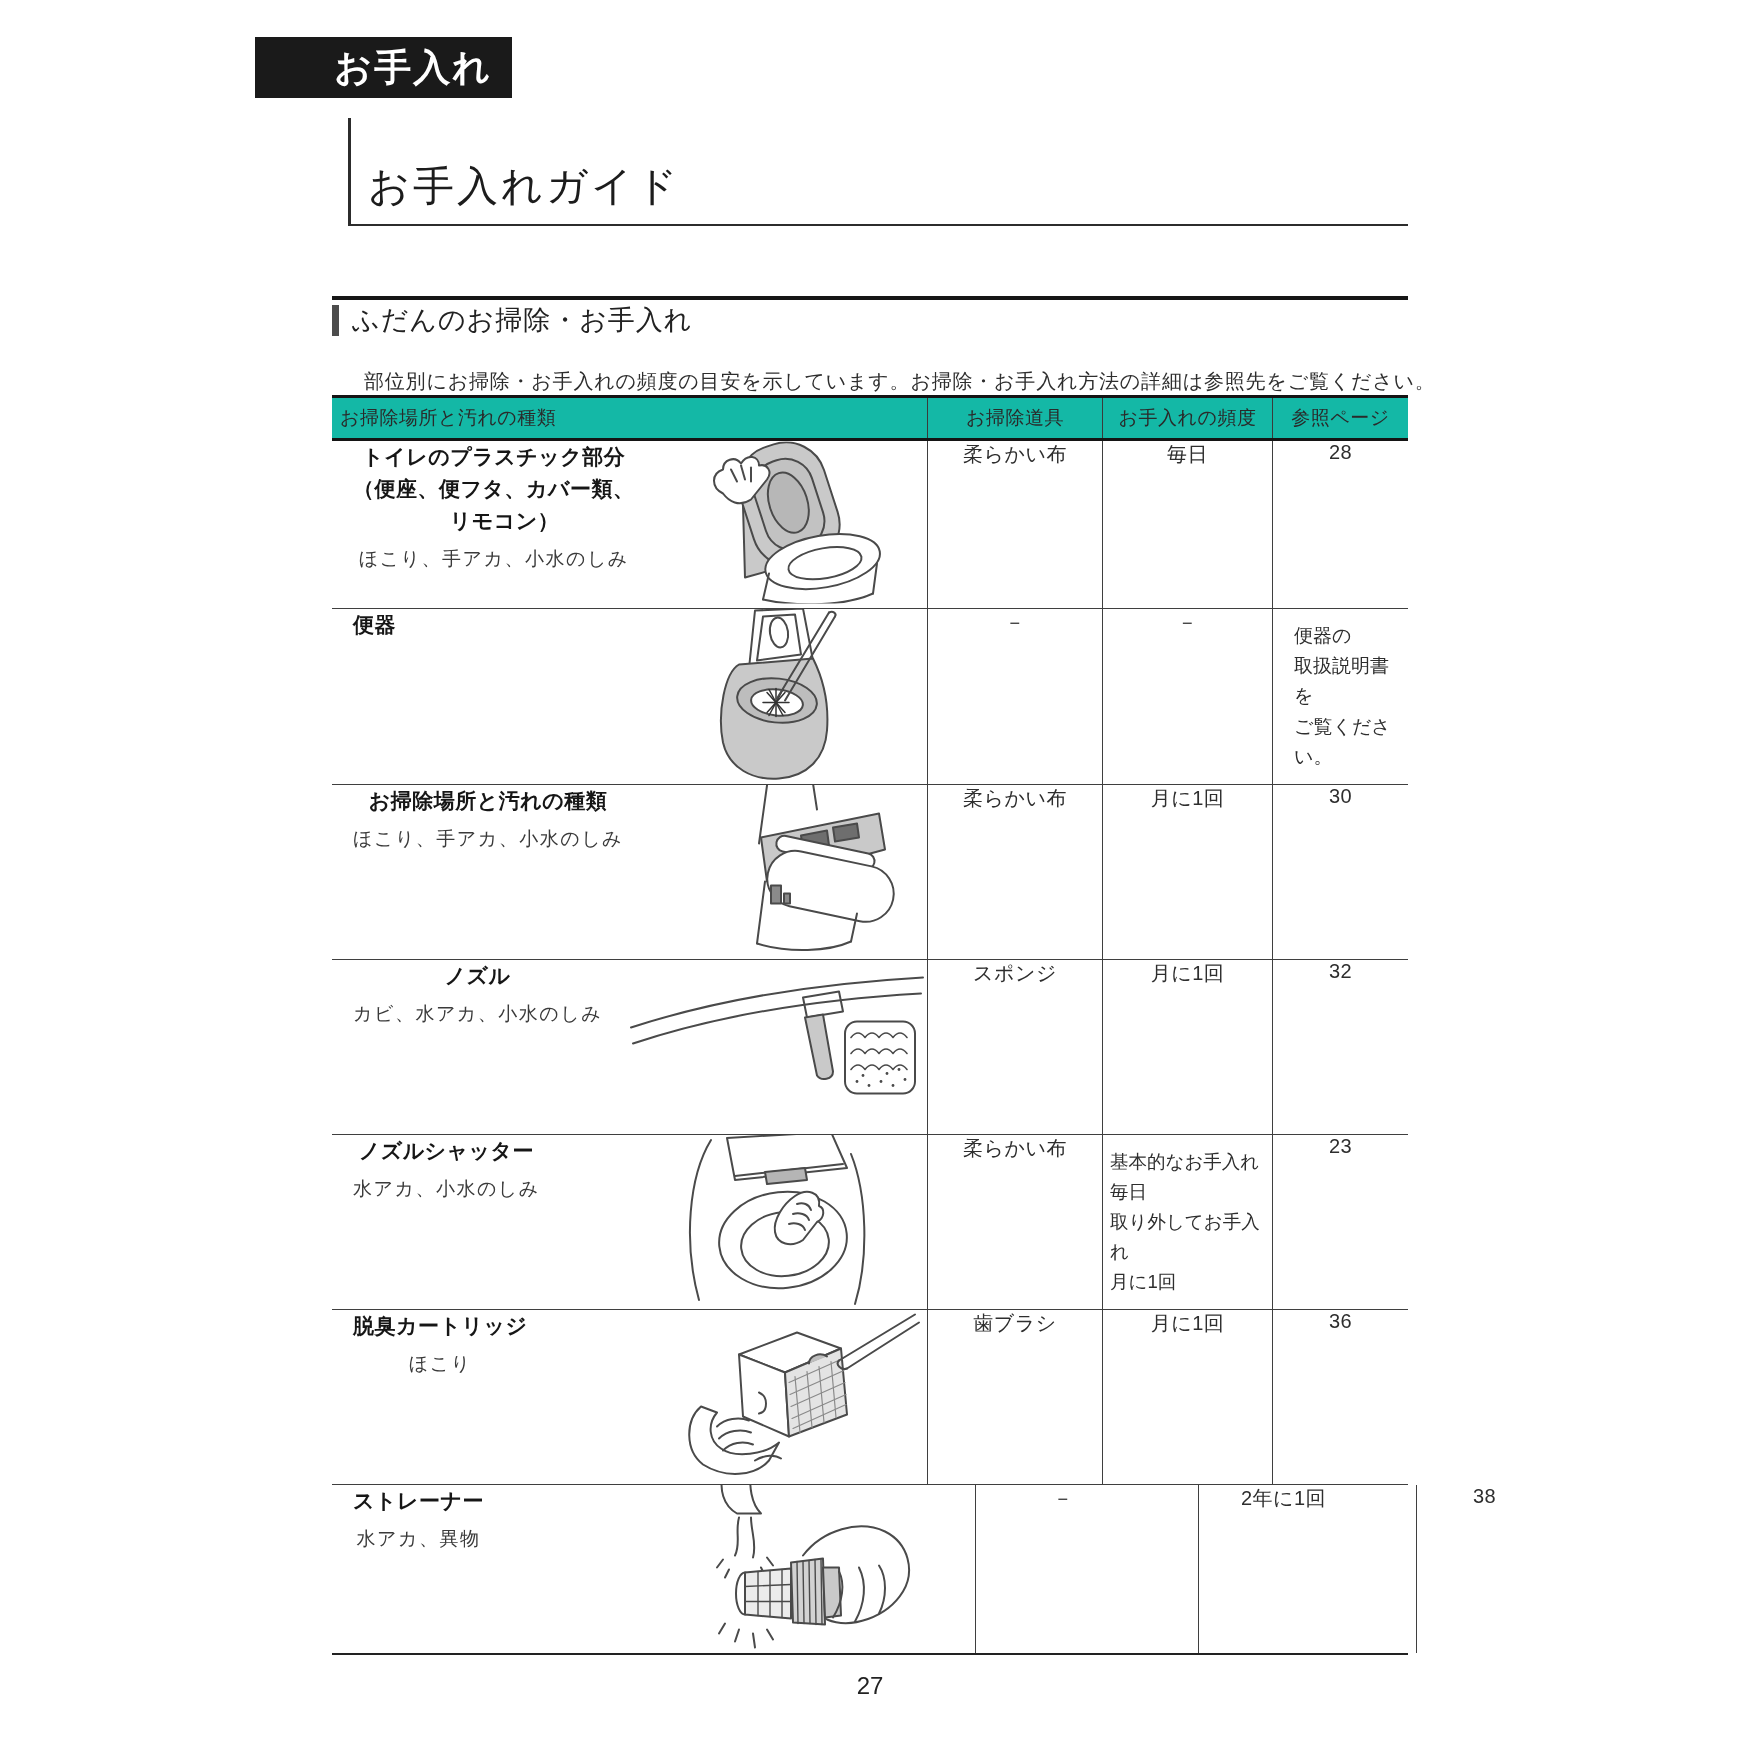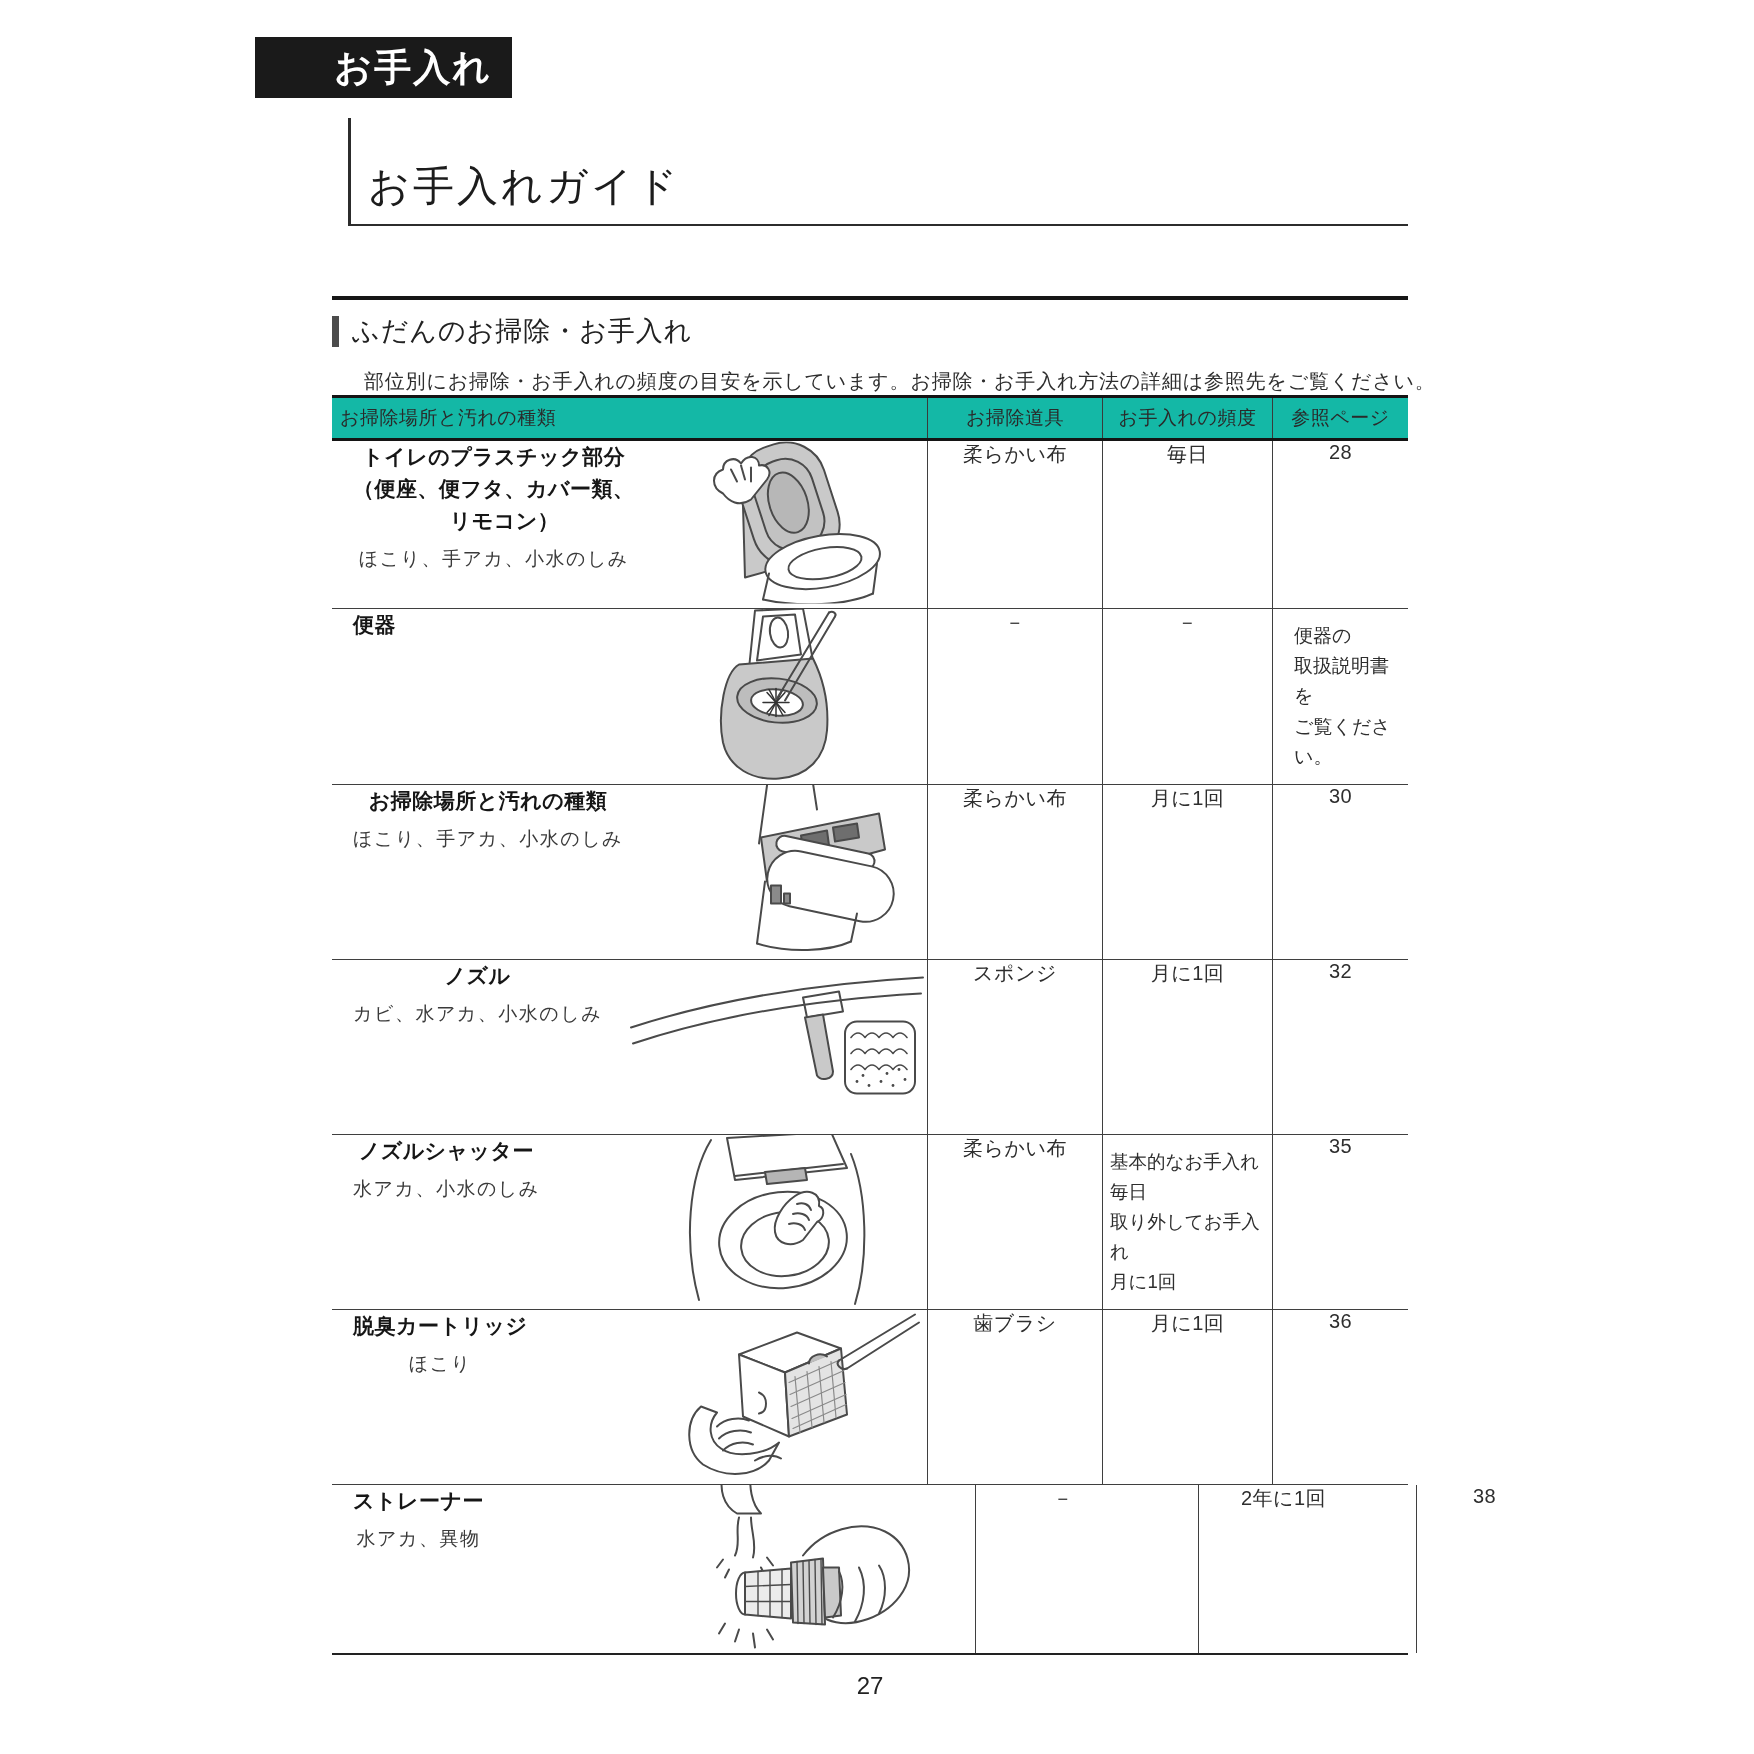--- a/index.html
+++ b/index.html
@@ -12,21 +12,21 @@
   .badge span{color:#fff;font-size:37px;font-weight:bold;letter-spacing:2px;}
 
   
   .title-block{position:absolute;left:348px;top:118px;width:1060px;height:108px;
                border-left:3px solid #2c2c2c;border-bottom:2px solid #2c2c2c;
                display:flex;align-items:flex-end;padding:0 0 10px 17px;box-sizing:border-box;}
   .title-block h1{margin:0;font-size:41px;font-weight:500;color:#1c1c1c;letter-spacing:3px;font-family:Liberation Mono, monospace;}
 
   
   .section-header{position:absolute;left:332px;top:296px;width:1076px;border-top:4px solid #161616;
-                  padding-top:13px;display:flex;align-items:center;box-sizing:border-box;}
+                  padding-top:2px;display:flex;align-items:center;box-sizing:border-box;}
   .section-bar{width:7px;height:31px;background:#4c4c4c;margin-right:13px;}
   .section-header h2{margin:0;font-size:27px;font-weight:normal;color:#222;letter-spacing:1px;}
 
   .intro{position:absolute;left:352px;top:356px;margin:12px;font-size:20px;color:#2e2e2e;letter-spacing:0.8px;}
 
   
   .table{position:absolute;left:332px;top:395px;width:1076px;}
   .thead{display:grid;grid-template-columns:595px 175px 170px 136px;background:#14b8a6;
          border-top:3px solid #141414;border-bottom:3px solid #141414;height:46px;box-sizing:border-box;}
   .th{display:flex;align-items:center;justify-content:center;font-size:19px;color:#2a2a2a;
@@ -243,21 +243,21 @@
               <div class="place-dirt">水アカ、小水のしみ</div>
             </div>
           </div>
           <div class="cell">柔らかい布</div>
           <div class="cell freq-multi">
             <div>基本的なお手入れ</div>
             <div>毎日</div>
             <div>取り外してお手入れ</div>
             <div>月に1回</div>
           </div>
-          <div class="cell">35</div>
+          <div class="cell">23</div>
         </div>
         <div class="t-row" style="height: 175px;">
           <div class="cell place">
             <div class="illus"><svg width="300" height="172" viewBox="0 0 300 172">
                 <g stroke="#4a4a4a" stroke-width="2" fill="none" stroke-linecap="round" stroke-linejoin="round">
                   <path d="M74,98 C58,112 58,142 76,156 C98,170 128,168 142,152 L152,134 C138,146 108,150 94,140 C82,132 80,116 90,104 Z" fill="#fff"></path>
                   <path d="M112,46 L170,24 L214,40 L158,64 Z" fill="#fff"></path>
                   <path d="M112,46 L158,64 L162,128 L116,108 Z" fill="#fff"></path>
                   <path d="M158,64 L214,40 L220,106 L162,128 Z" fill="#e4e4e4"></path>
                   <g stroke="#8a8a8a" stroke-width="1.2">

